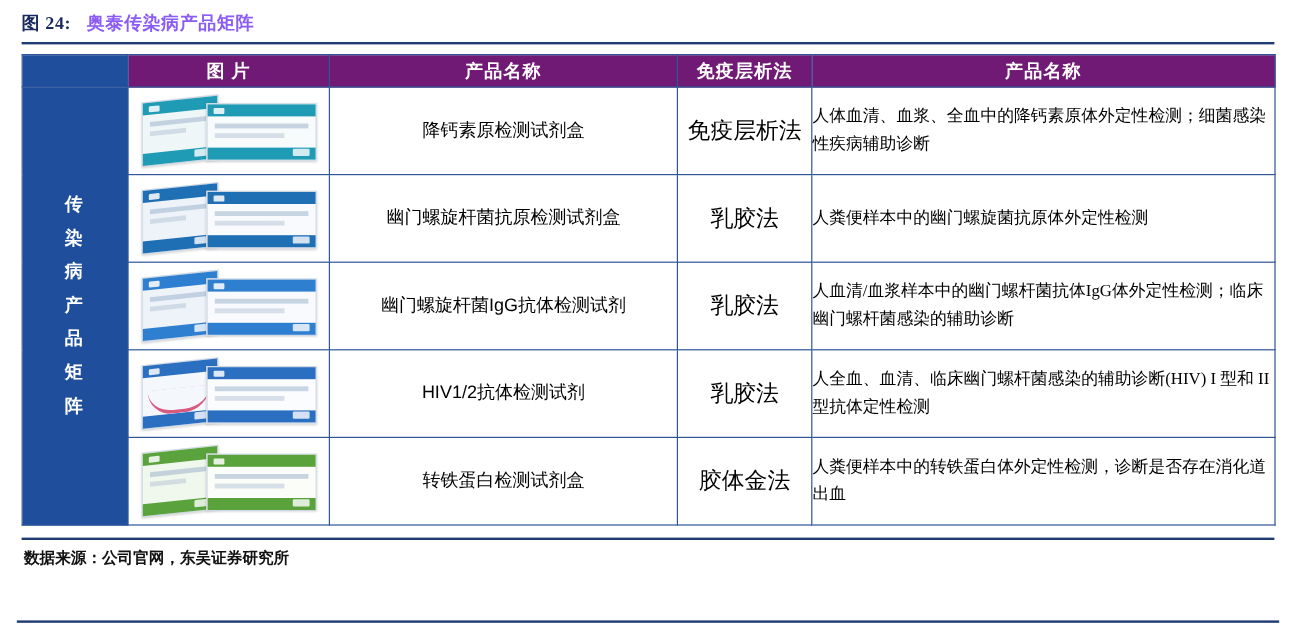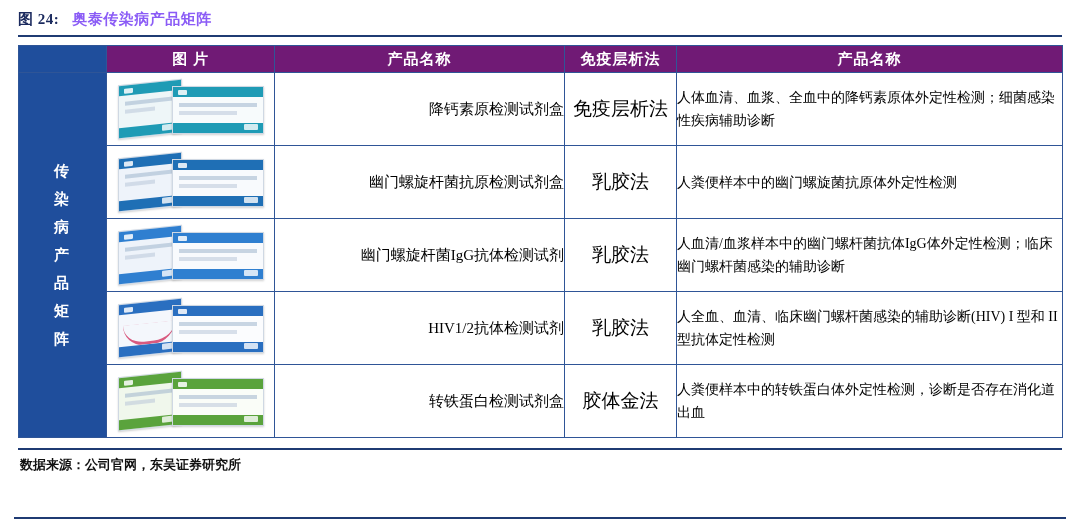--- a/index.html
+++ b/index.html
@@ -104,22 +104,22 @@
   col.c-name { width: 290px; }
   col.c-meth { width: 112px; }
   col.c-use  { width: 386px; }
 
   .cell-img {
     text-align: center;
     padding: 4px 0;
     height: 72px;
   }
   .cell-name {
-    text-align: right;
-    font-family: Liberation Serif, serif;
+    text-align: center;
+    font-family: Liberation Sans, sans-serif;
     font-size: 15px;
     padding: 6px 8px;
     line-height: 22px;
   }
   .cell-meth {
     text-align: center;
     font-family: "Liberation Serif", serif;
     font-size: 19px;
     padding: 6px 4px;
   }

